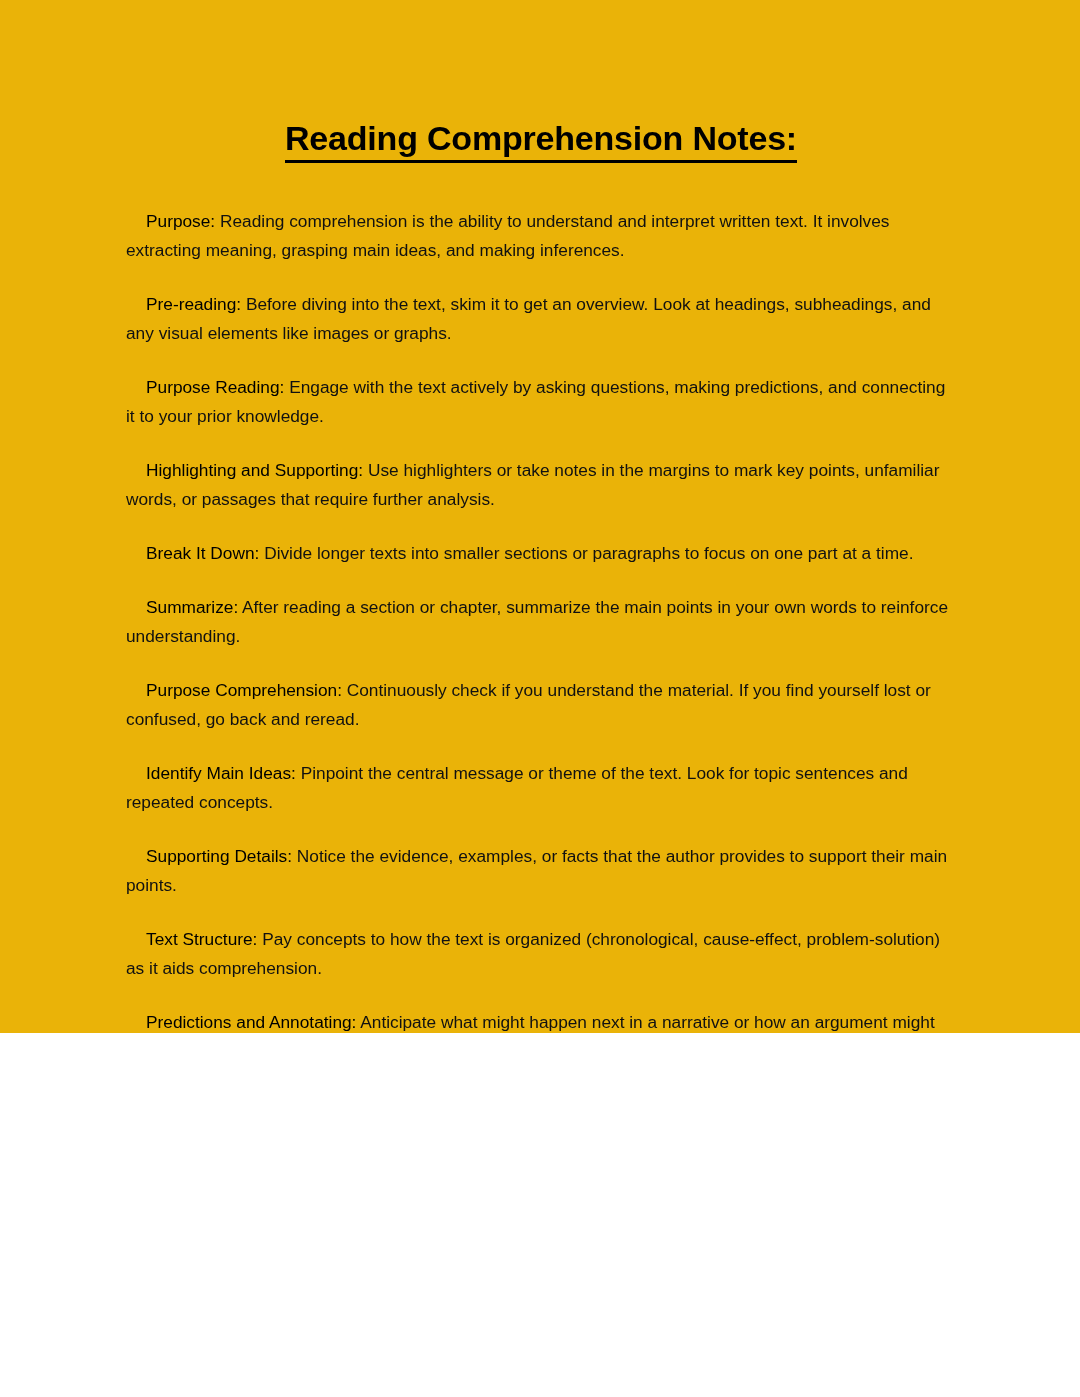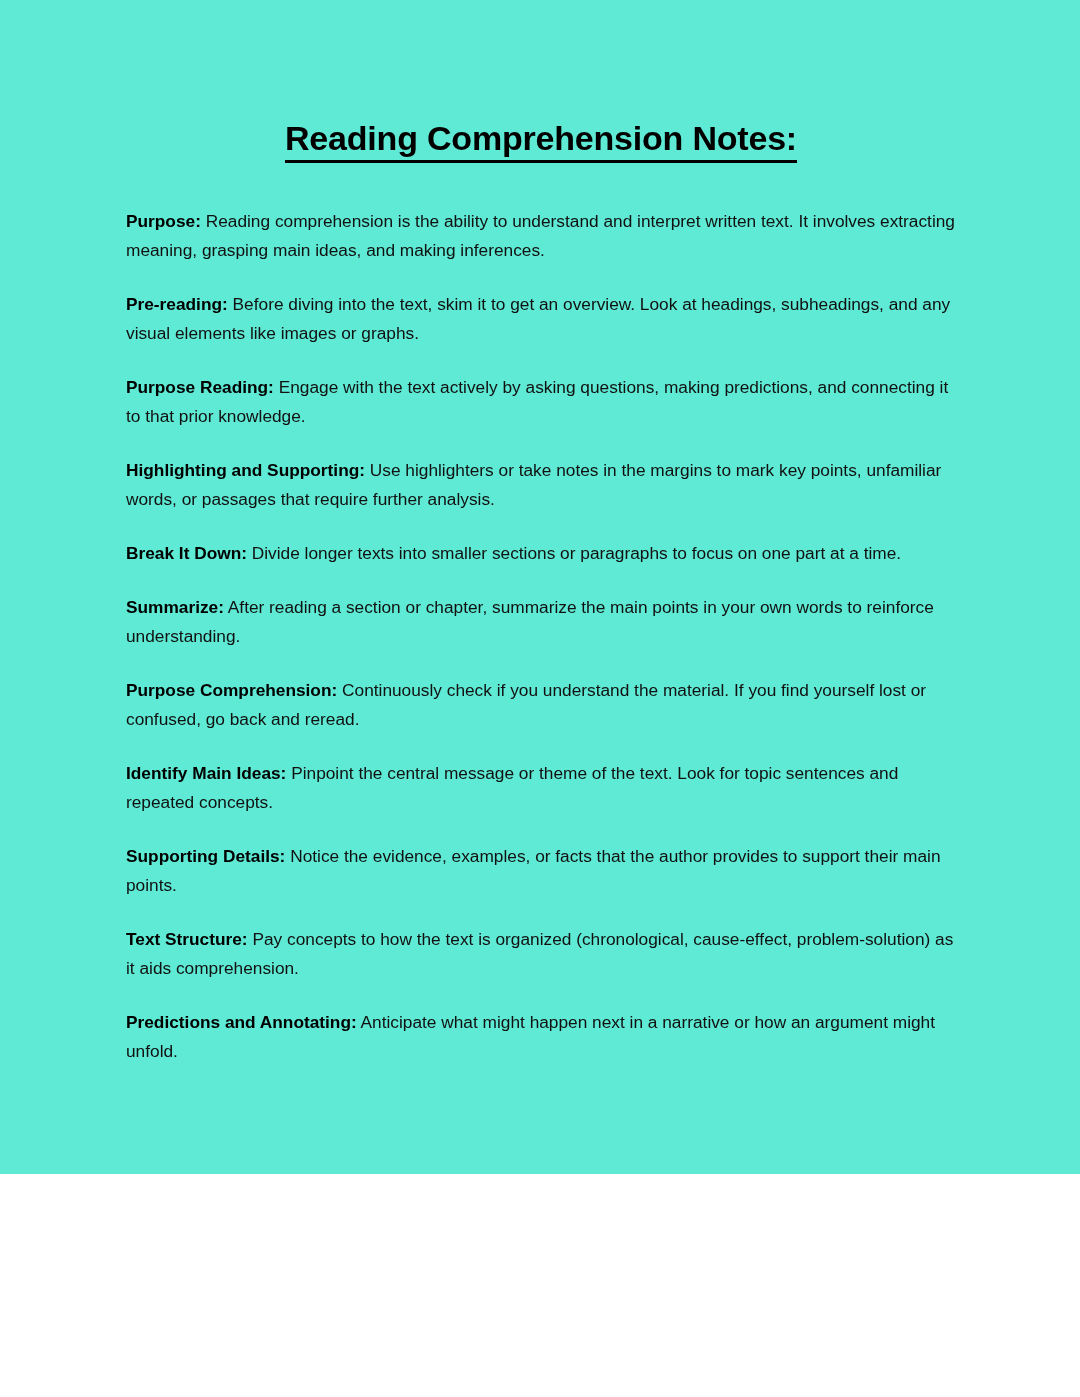--- a/index.html
+++ b/index.html
@@ -10,22 +10,22 @@
   body {
     width: 1080px;
     height: 1397px;
     font-family: "Liberation Sans", sans-serif;
     color: #000000;
     -webkit-font-smoothing: antialiased;
   }
   .page {
     position: relative;
     width: 1080px;
-    height: 1174px;
-    background: #5eead4;
+    height: 1033px;
+    background: #eab308;
     box-sizing: border-box;
     padding: 0;
     overflow: hidden;
   }
   .content {
     position: absolute;
     left: 126px;
     top: 118px;
     width: 830px;
   }
@@ -47,38 +47,39 @@
     line-height: 29px;
     margin: 0 0 25px 0;
     text-align: left;
     color: #111111;
     word-spacing: 0px;
   }
   .para:last-child {
     margin-bottom: 0;
   }
   .lead {
-    font-weight: bold;
+    font-weight: normal;
     color: #000000;
+    margin-left: 20px;
   }
 </style>
 </head>
 <body>
 
 <div class="page">
   <div class="content">
 
     <h1 class="doc-title">
       <span class="title-text">Reading Comprehension Notes:</span>
     </h1>
 
     <div id="paragraph-list">
         <p class="para"><span class="lead">Purpose:</span><span class="body"> Reading comprehension is the ability to understand and interpret written text. It involves extracting meaning, grasping main ideas, and making inferences.</span></p>
         <p class="para"><span class="lead">Pre-reading:</span><span class="body"> Before diving into the text, skim it to get an overview. Look at headings, subheadings, and any visual elements like images or graphs.</span></p>
-        <p class="para"><span class="lead">Purpose Reading:</span><span class="body"> Engage with the text actively by asking questions, making predictions, and connecting it to that prior knowledge.</span></p>
+        <p class="para"><span class="lead">Purpose Reading:</span><span class="body"> Engage with the text actively by asking questions, making predictions, and connecting it to your prior knowledge.</span></p>
         <p class="para"><span class="lead">Highlighting and Supporting:</span><span class="body"> Use highlighters or take notes in the margins to mark key points, unfamiliar words, or passages that require further analysis.</span></p>
         <p class="para"><span class="lead">Break It Down:</span><span class="body"> Divide longer texts into smaller sections or paragraphs to focus on one part at a time.</span></p>
         <p class="para"><span class="lead">Summarize:</span><span class="body"> After reading a section or chapter, summarize the main points in your own words to reinforce understanding.</span></p>
         <p class="para"><span class="lead">Purpose Comprehension:</span><span class="body"> Continuously check if you understand the material. If you find yourself lost or confused, go back and reread.</span></p>
         <p class="para"><span class="lead">Identify Main Ideas:</span><span class="body"> Pinpoint the central message or theme of the text. Look for topic sentences and repeated concepts.</span></p>
         <p class="para"><span class="lead">Supporting Details:</span><span class="body"> Notice the evidence, examples, or facts that the author provides to support their main points.</span></p>
         <p class="para"><span class="lead">Text Structure:</span><span class="body"> Pay concepts to how the text is organized (chronological, cause-effect, problem-solution) as it aids comprehension.</span></p>
         <p class="para"><span class="lead">Predictions and Annotating:</span><span class="body"> Anticipate what might happen next in a narrative or how an argument might unfold.</span></p>
       </div>
 

